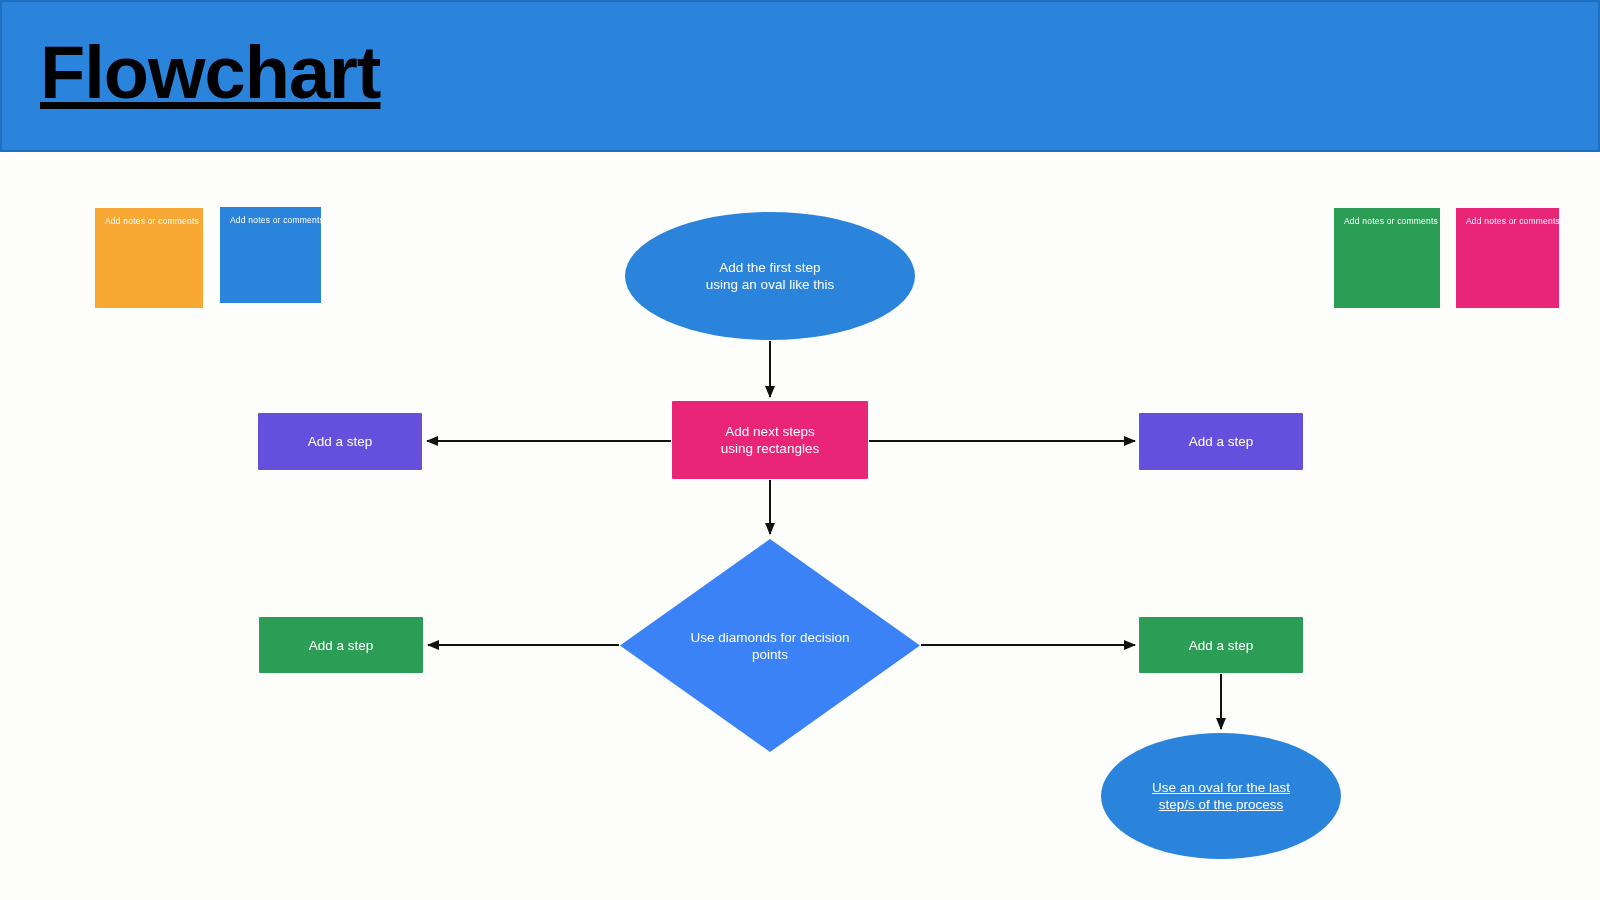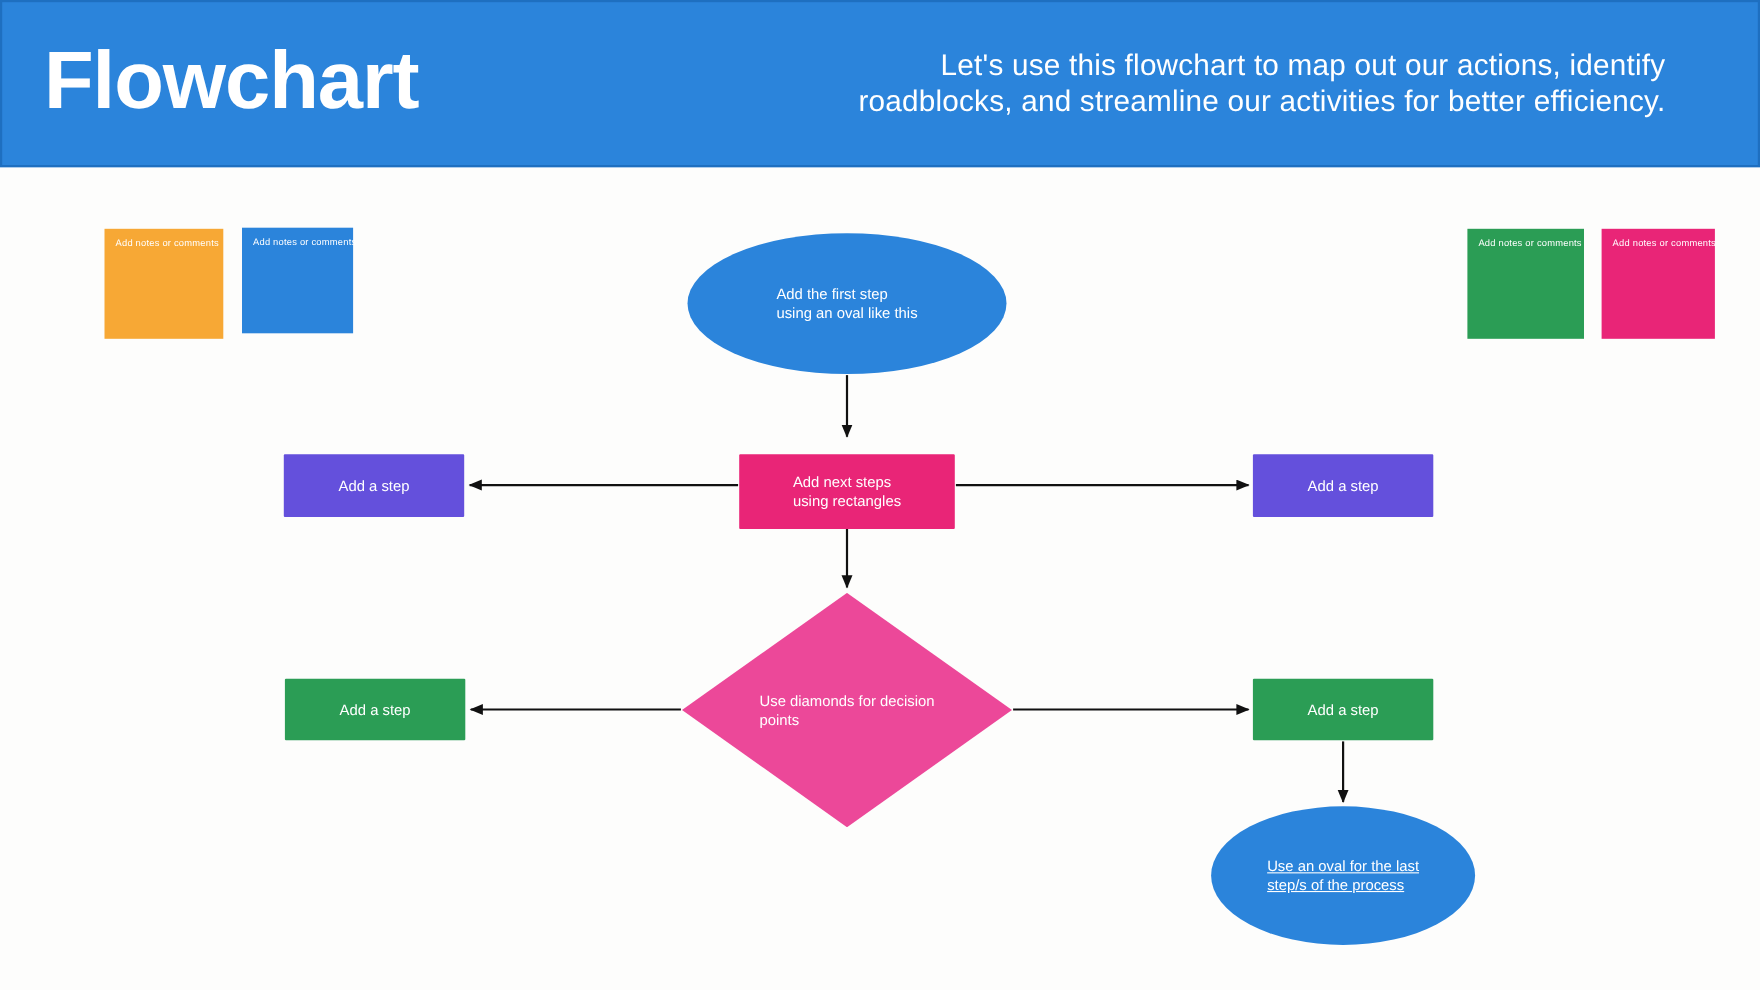--- a/index.html
+++ b/index.html
@@ -50,20 +50,21 @@
     position: absolute;
     left: 0; top: 0;
     width: 1600px;
     height: 900px;
   }
   .node {
     position: absolute;
     display: flex;
     align-items: center;
     justify-content: center;
+    text-align: center;
     color: #ffffff;
   }
   .node .node-label {
     font-size: 13.5px;
     line-height: 17px;
     white-space: pre-line;
     padding: 0 10px;
   }
   .node.oval { border-radius: 50%; }
   .node.rect { border-radius: 1px; }
@@ -106,31 +107,31 @@
         <line x1="671" y1="441" x2="427" y2="441" stroke="#111111" stroke-width="2" marker-end="url(#arrowhead)"></line>
         <line x1="869" y1="441" x2="1135" y2="441" stroke="#111111" stroke-width="2" marker-end="url(#arrowhead)"></line>
         <line x1="619" y1="645" x2="428" y2="645" stroke="#111111" stroke-width="2" marker-end="url(#arrowhead)"></line>
         <line x1="921" y1="645" x2="1135" y2="645" stroke="#111111" stroke-width="2" marker-end="url(#arrowhead)"></line>
         <line x1="1221" y1="674" x2="1221" y2="729" stroke="#111111" stroke-width="2" marker-end="url(#arrowhead)"></line>
       </svg>
   <div class="node oval" style="left: 625px; top: 212px; width: 290px; height: 128px; background: rgb(43, 132, 219);">
         <span class="node-label">Add the first step
 using an oval like this</span>
       </div>
-      <div class="node rect" style="left: 672px; top: 413px; width: 196px; height: 68px; background: rgb(233, 37, 119);">
+      <div class="node rect" style="left: 672px; top: 401px; width: 196px; height: 78px; background: rgb(233, 37, 119);">
         <span class="node-label">Add next steps
 using rectangles</span>
       </div>
       <div class="node rect" style="left: 258px; top: 413px; width: 164px; height: 57px; background: rgb(100, 80, 220);">
         <span class="node-label">Add a step</span>
       </div>
       <div class="node rect" style="left: 1139px; top: 413px; width: 164px; height: 57px; background: rgb(100, 80, 220);">
         <span class="node-label">Add a step</span>
       </div>
-      <div class="node diamond" style="left: 620px; top: 539px; width: 300px; height: 213px; background: #ec4899;">
+      <div class="node diamond" style="left: 620px; top: 539px; width: 300px; height: 213px; background: #3b82f6;">
         <span class="node-label">Use diamonds for decision
 points</span>
       </div>
       <div class="node rect" style="left: 259px; top: 617px; width: 164px; height: 56px; background: rgb(43, 157, 85);">
         <span class="node-label">Add a step</span>
       </div>
       <div class="node rect" style="left: 1139px; top: 617px; width: 164px; height: 56px; background: rgb(43, 157, 85);">
         <span class="node-label">Add a step</span>
       </div>
       <div class="node oval" style="left: 1101px; top: 733px; width: 240px; height: 126px; background: rgb(43, 132, 219); text-decoration: underline;">
@@ -144,19 +145,17 @@
         <span class="sticky-label">Add notes or comments</span>
       </div>
       <div class="sticky" style="left: 1302px; top: 208px; width: 106px; height: 100px; background: rgb(43, 157, 85);">
         <span class="sticky-label">Add notes or comments</span>
       </div>
       <div class="sticky" style="left: 1424px; top: 208px; width: 103px; height: 100px; background: rgb(233, 37, 119);">
         <span class="sticky-label">Add notes or comments</span>
       </div>
     </div>
 
-  <div id="header" style="background: rgb(43, 132, 219); border-color: rgb(30, 111, 192); color: #ffffff;">
+  <div id="header" style="background: rgb(43, 132, 219); border-color: rgb(30, 111, 192); color: #000000; text-decoration: underline;">
     <div id="page-title">Flowchart</div>
-    <div id="header-subtitle">Let's use this flowchart to map out our actions, identify
-roadblocks, and streamline our activities for better efficiency.</div>
   </div>
 
 </div>
 
 </body></html>

